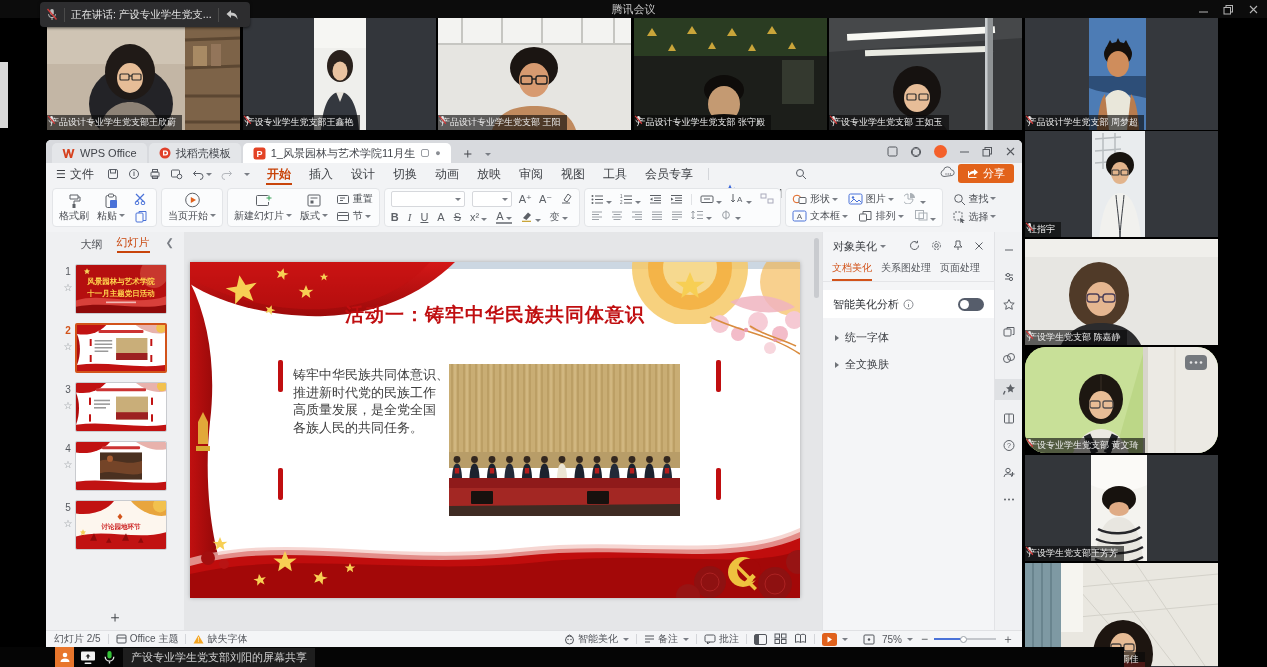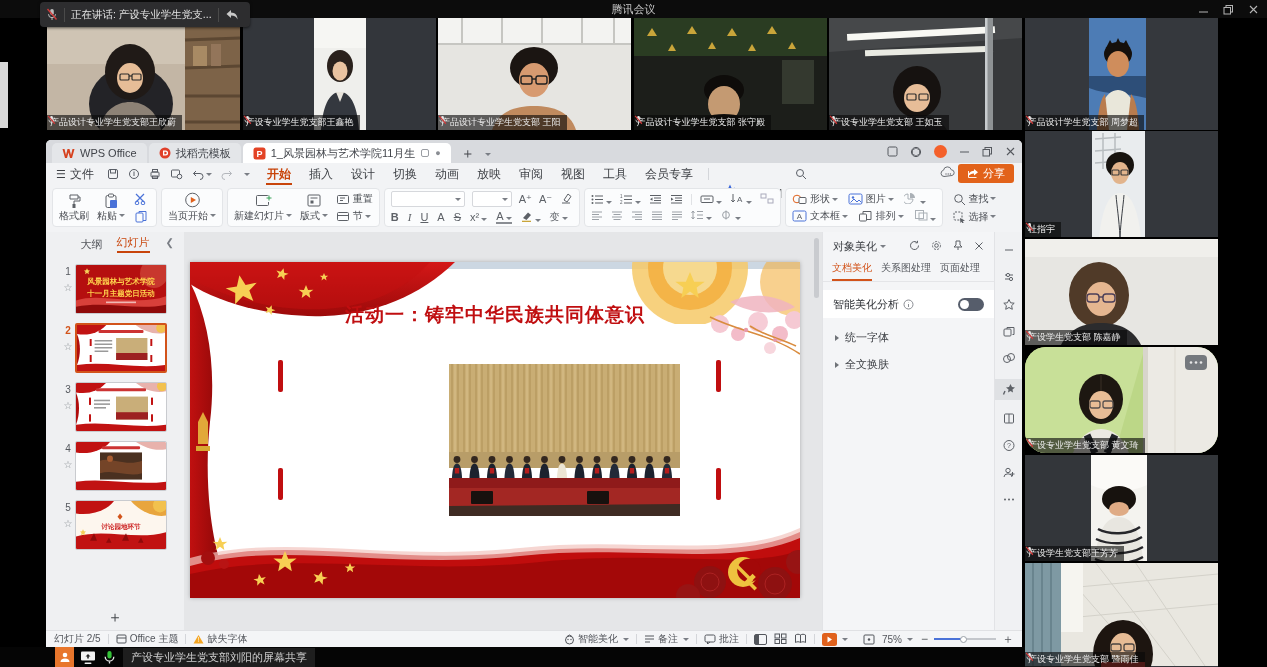--- a/index.html
+++ b/index.html
@@ -92,21 +92,21 @@
 .bz-toggle { margin-left:auto; width:26px; height:13px; border-radius:7px; background:#565d6b; position:relative; }
 .bz-toggle::after { content:""; position:absolute; left:2px; top:2px; width:9px; height:9px; background:#fff; border-radius:50%; }
 .bz-item { padding:12px 0 0 12px; font-size:11px; color:#3c3f44; display:flex; align-items:center; gap:6px; }
 .tri-r { width:0; height:0; border-top:3.5px solid transparent; border-bottom:3.5px solid transparent; border-left:4.5px solid #6f7378; }
 
 
 .ss-icon { width:100%; text-align:center; color:#5d6167; font-size:11px; margin-top:12px; }
 .ss-icon.sel { background:#dfe1e4; padding:3px 0; }
 
 
-#share-bar { left:0; top:647px; width:1025px; height:20px; background:#050505; display:flex; align-items:center; }
+#share-bar { left:0; top:647px; width:1124px; height:20px; background:#050505; display:flex; align-items:center; }
 #share-avatar { width:19px; height:20px; background:#e8762c; display:flex; align-items:center; justify-content:center; margin-left:55px; }
 #share-text { background:#1e1e1e; color:#cfcfcf; font-size:11px; padding:2px 8px; white-space:nowrap; }
 
 
 #slide { position:absolute; left:6px; top:30px; width:610px; height:336px; background:#fff; box-shadow:0 0 4px rgba(0,0,0,.25); overflow:hidden; }
 #slide-title { position:absolute; left:0; top:40px; width:100%; text-align:center; color:#c00e10; font-size:19px; font-weight:bold; letter-spacing:1px; }
 #slide-body { position:absolute; left:103px; top:104px; color:#3f3f3f; font-size:13px; line-height:17.5px; white-space:nowrap; }
 .redbar { position:absolute; width:5px; height:32px; background:#c00e10; border-radius:2px; }
 #canvas-scroll { position:absolute; right:3px; top:6px; width:5px; height:60px; background:#c9cbcf; border-radius:3px; }
 </style>
@@ -992,20 +992,26 @@
     <path transform="translate(95,300) scale(11) rotate(0)" d="M0 -1 L0.294 -0.295 L1.051 -0.309 L0.476 0.112 L0.618 0.851 L0 0.4 L-0.618 0.851 L-0.476 0.112 L-1.051 -0.309 L-0.294 -0.295 Z" fill="#f7cf54"></path>
               <path transform="translate(130,316) scale(7) rotate(15)" d="M0 -1 L0.294 -0.295 L1.051 -0.309 L0.476 0.112 L0.618 0.851 L0 0.4 L-0.618 0.851 L-0.476 0.112 L-1.051 -0.309 L-0.294 -0.295 Z" fill="#f7cf54"></path>
               <path transform="translate(70,318) scale(6) rotate(-10)" d="M0 -1 L0.294 -0.295 L1.051 -0.309 L0.476 0.112 L0.618 0.851 L0 0.4 L-0.618 0.851 L-0.476 0.112 L-1.051 -0.309 L-0.294 -0.295 Z" fill="#f7cf54"></path>
               <path transform="translate(160,306) scale(5) rotate(0)" d="M0 -1 L0.294 -0.295 L1.051 -0.309 L0.476 0.112 L0.618 0.851 L0 0.4 L-0.618 0.851 L-0.476 0.112 L-1.051 -0.309 L-0.294 -0.295 Z" fill="#f7cf54"></path>
     <path transform="translate(30,282) scale(7) rotate(0)" d="M0 -1 L0.294 -0.295 L1.051 -0.309 L0.476 0.112 L0.618 0.851 L0 0.4 L-0.618 0.851 L-0.476 0.112 L-1.051 -0.309 L-0.294 -0.295 Z" fill="#f7cf54"></path>
               <circle cx="18" cy="296" r="7" fill="#a30f0f"></circle>
               <circle cx="34" cy="302" r="5" fill="#b81414"></circle>
   </svg>
           </div>
         <div id="slide-title">活动一：铸牢中华民族共同体意识</div>
+        <div id="slide-body">
+            <div>铸牢中华民族共同体意识、</div>
+            <div>推进新时代党的民族工作</div>
+            <div>高质量发展，是全党全国</div>
+            <div>各族人民的共同任务。</div>
+          </div>
         <span class="redbar" style="left:88px; top:98px;"></span>
         <span class="redbar" style="left:88px; top:206px;"></span>
         <span class="redbar" style="left:526px; top:98px;"></span>
         <span class="redbar" style="left:526px; top:206px;"></span>
         <div id="slide-photo" style="position: absolute; left: 259px; top: 102px; width: 231px; height: 152px;"><svg width="231" height="152" viewBox="0 0 231 152">
     <rect width="231" height="92" fill="#c9ad74"></rect>
     <g stroke="#b3965c" stroke-width="1.6" opacity=".75">
                 <line x1="3" y1="0" x2="3" y2="92"></line>
                 <line x1="9" y1="0" x2="9" y2="92"></line>
                 <line x1="15" y1="0" x2="15" y2="92"></line>

